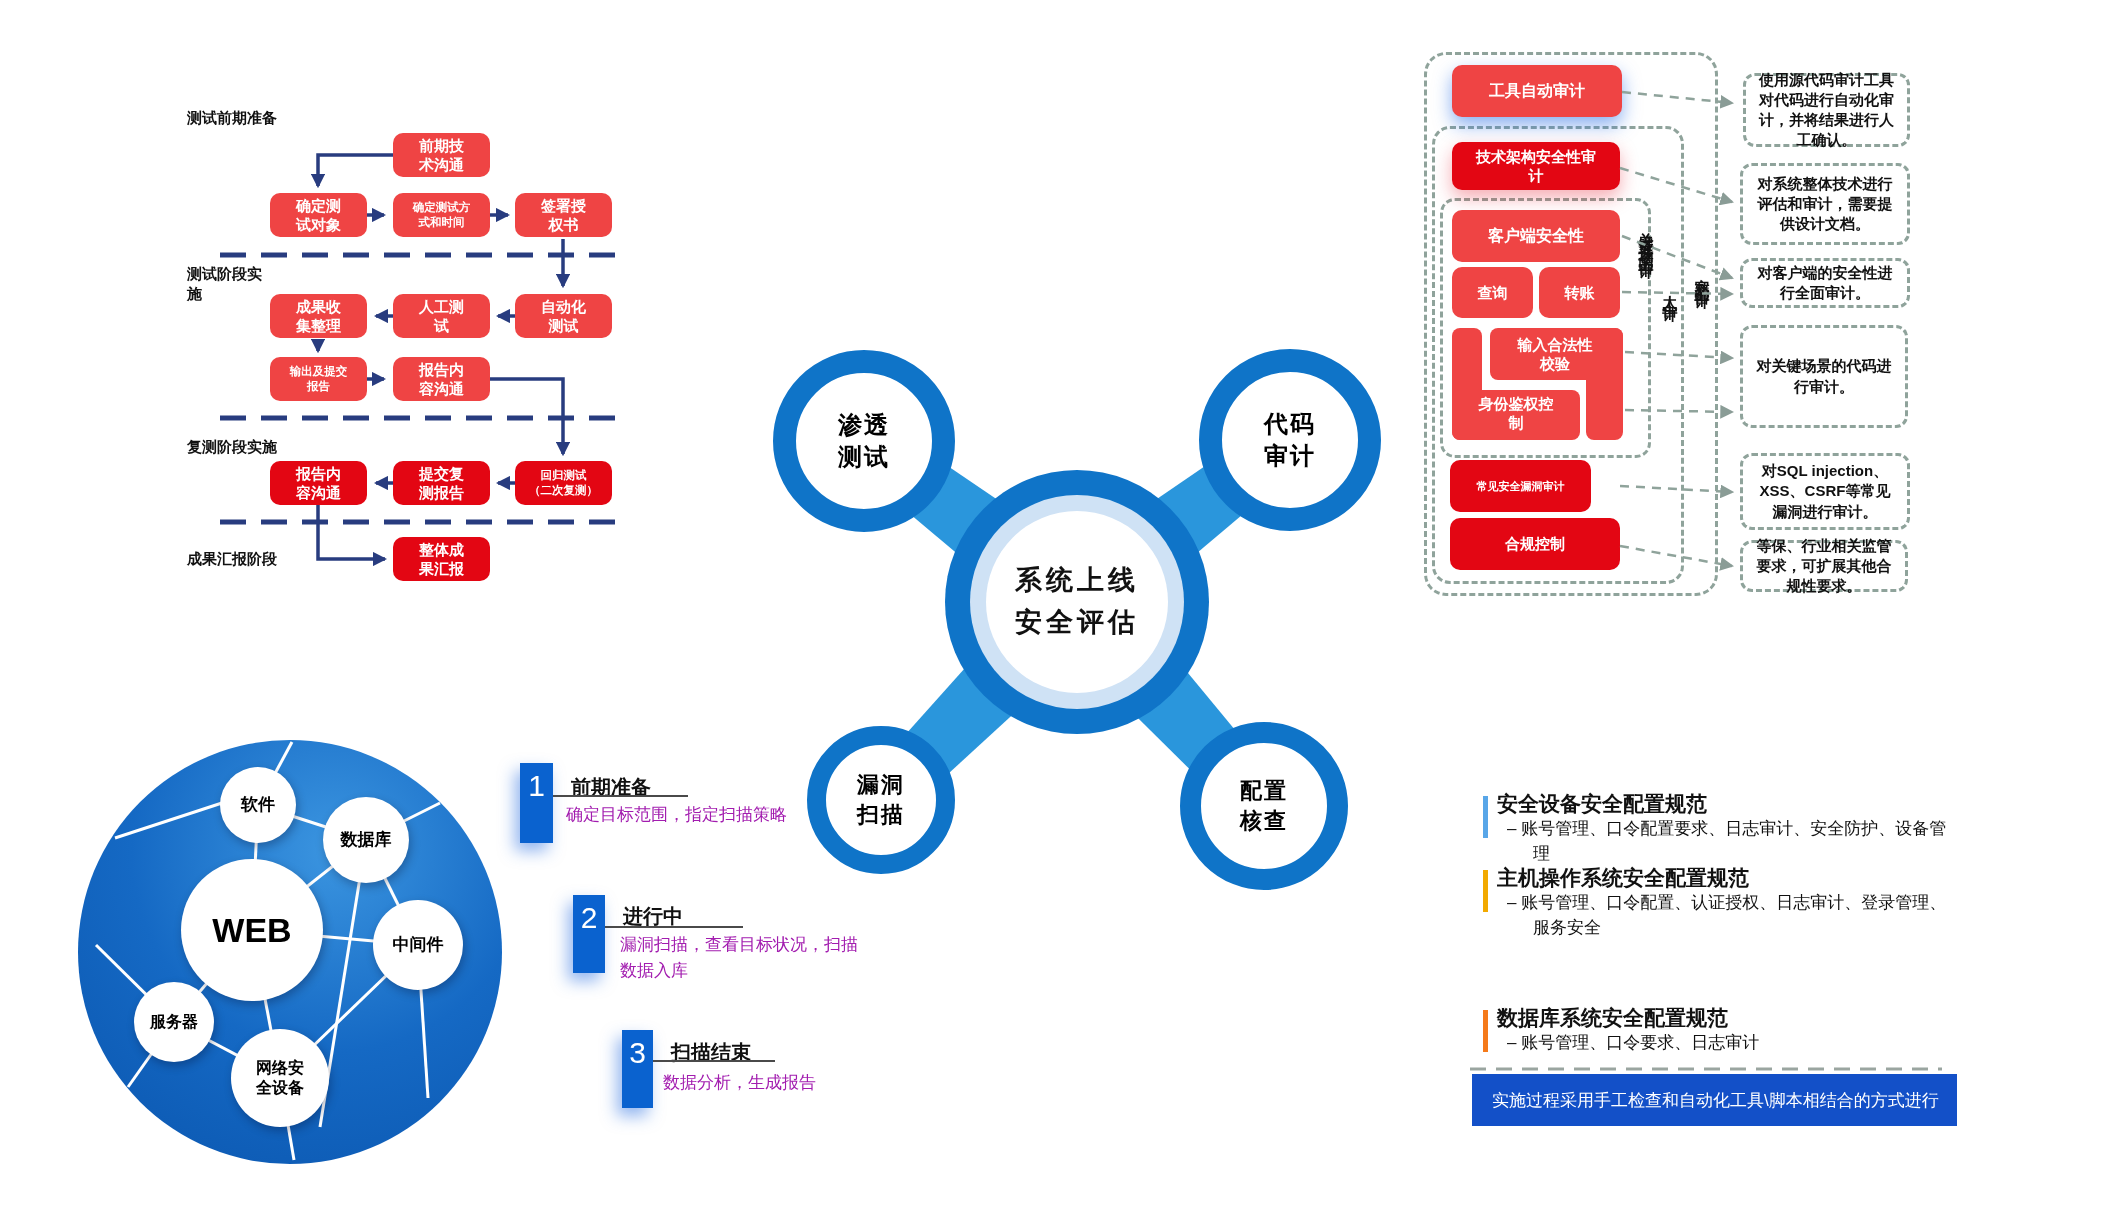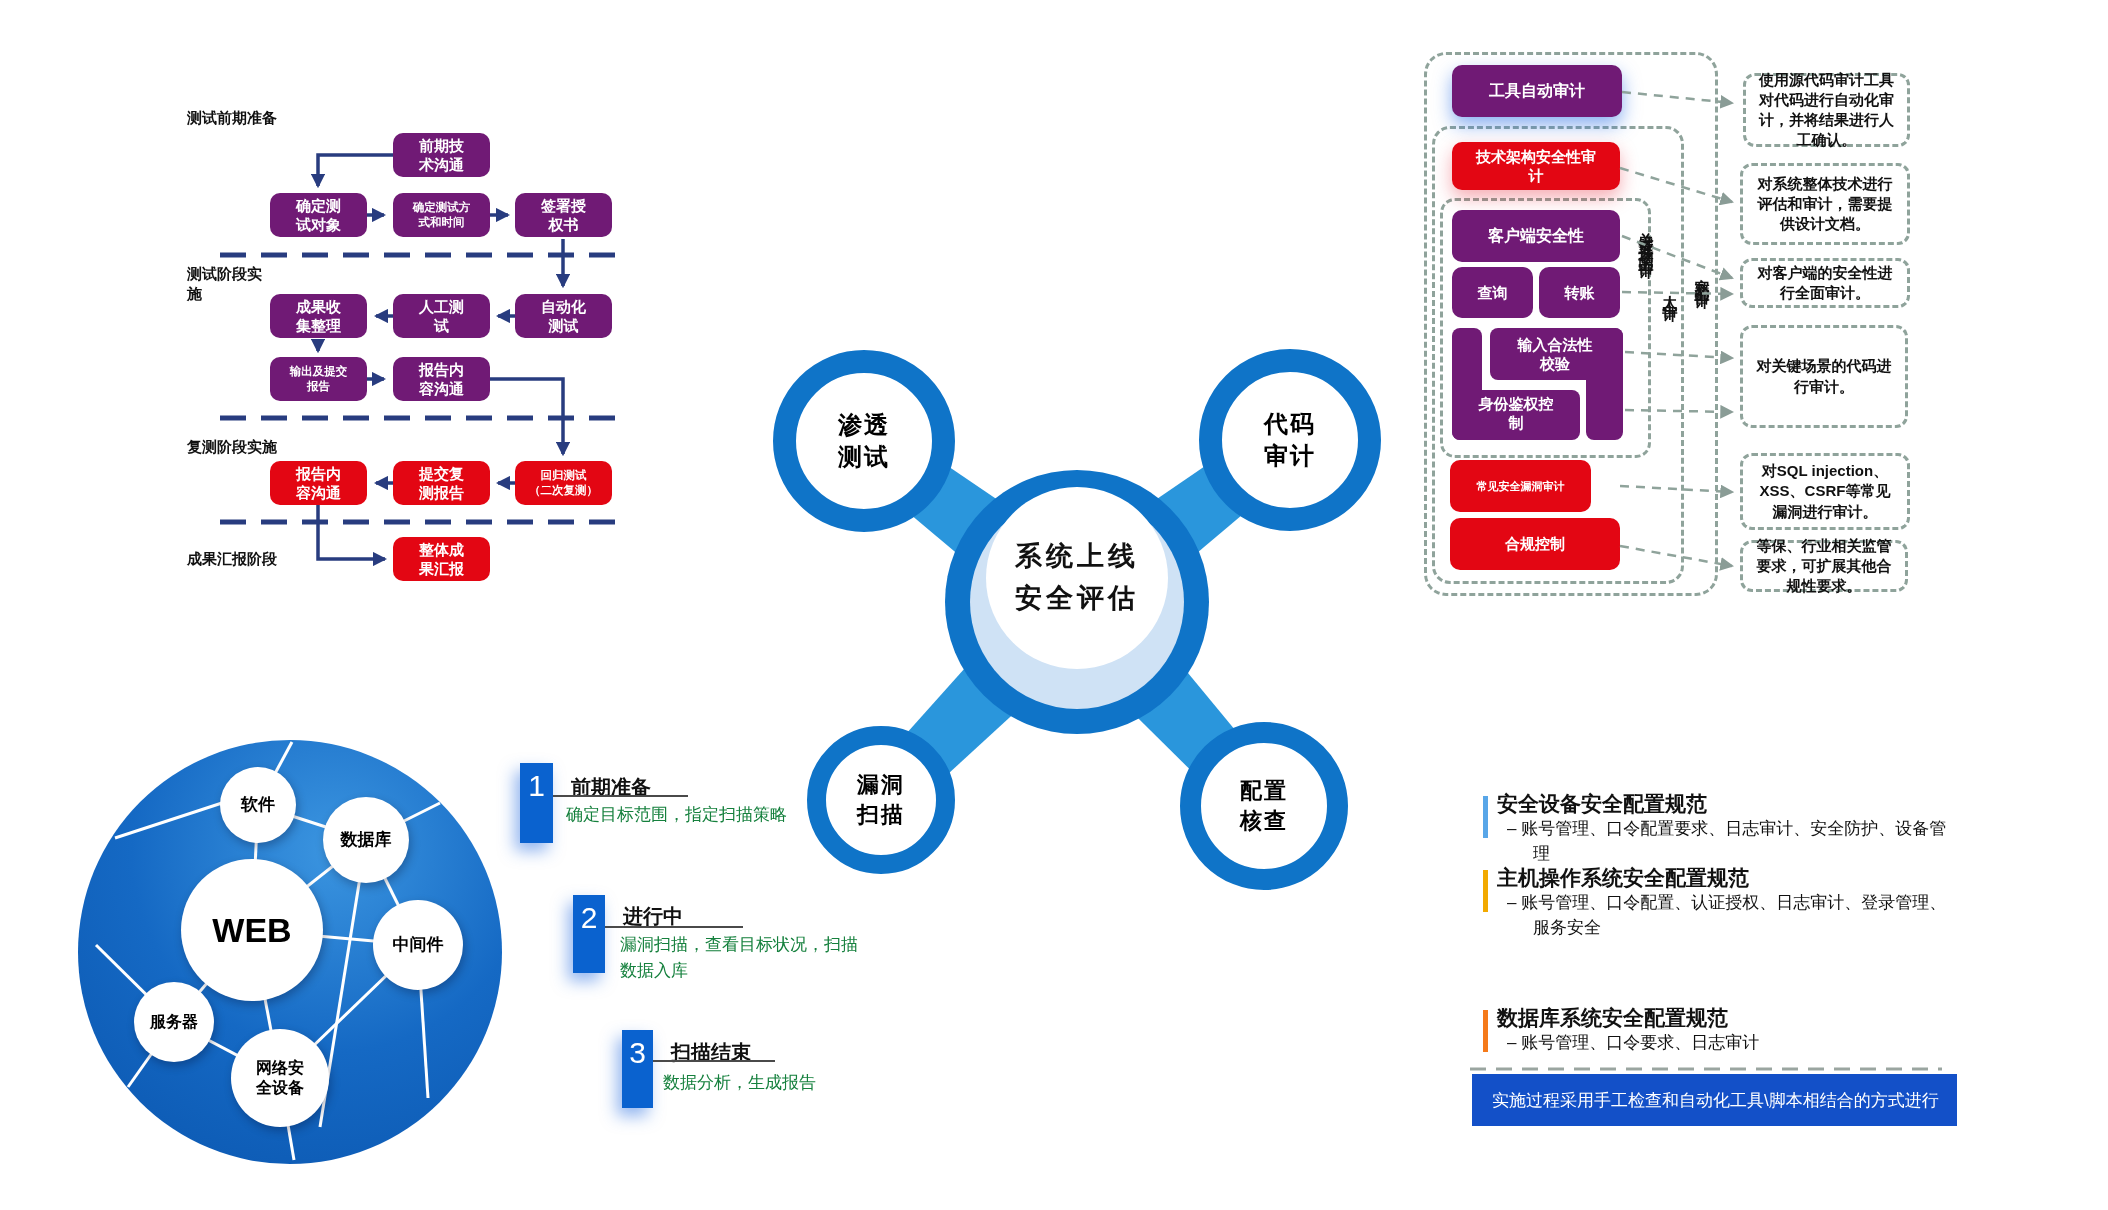--- a/index.html
+++ b/index.html
@@ -1,21 +1,21 @@
 <!DOCTYPE html>
 <html><head>
 <meta charset="utf-8">
 <style>
   html,body{margin:0;padding:0;background:#fff;}
   .canvas{position:relative;width:2108px;height:1210px;background:#fff;overflow:hidden;
           font-family:"Liberation Sans","DejaVu Sans",sans-serif;color:#111;}
   svg.lay{position:absolute;left:0;top:0;pointer-events:none;}
   .fbox{position:absolute;z-index:2;width:97px;height:44px;border-radius:10px;color:#fff;font-weight:bold;
         display:flex;align-items:center;justify-content:center;text-align:center;white-space:pre-line;line-height:1.28;}
-  .blue{background:#701a75;}
+  .blue{background:#ef4444;}
   .red{background:#e30613;}
   .glowb{box-shadow:0 8px 18px rgba(40,110,230,.55);}
   .glowr{box-shadow:0 8px 18px rgba(230,20,40,.35);}
   .slabel{position:absolute;z-index:2;font-weight:bold;font-size:15px;color:#111;line-height:1.35;white-space:pre-line;}
   .dashbox{position:absolute;z-index:2;border:3px dashed #8fa39b;border-radius:18px;}
   .note{position:absolute;z-index:2;border:3px dashed #8fa39b;border-radius:12px;box-sizing:border-box;
         display:flex;align-items:center;justify-content:center;text-align:center;
         font-weight:bold;font-size:15px;line-height:1.35;color:#111;padding:6px 10px;}
   .vlabel{position:absolute;z-index:2;writing-mode:vertical-rl;font-weight:bold;font-size:15px;letter-spacing:4px;color:#111;}
   .sat{position:absolute;z-index:2;border-radius:50%;background:#fff;box-sizing:border-box;
@@ -23,21 +23,21 @@
        font-weight:bold;color:#000;white-space:pre-line;letter-spacing:2px;}
   .hubring{position:absolute;z-index:2;border-radius:50%;}
   .node{position:absolute;z-index:2;border-radius:50%;background:#fff;display:flex;align-items:center;justify-content:center;
         text-align:center;font-weight:bold;color:#000;white-space:pre-line;line-height:1.25;
         box-shadow:2px 4px 10px rgba(0,0,30,.28);}
   .stepnum{position:absolute;z-index:2;background:#0a62cf;color:#fff;font-size:30px;
            display:flex;justify-content:center;align-items:flex-start;padding-top:6px;box-sizing:border-box;
            box-shadow:-5px 8px 16px rgba(40,110,225,.5);}
   .stitle{position:absolute;z-index:2;font-weight:bold;font-size:20px;color:#111;}
   .uline{position:absolute;z-index:2;height:2px;background:#4a4a4a;}
-  .sdesc{position:absolute;z-index:2;font-size:17px;color:#15803d;white-space:pre-line;line-height:1.5;}
+  .sdesc{position:absolute;z-index:2;font-size:17px;color:#a21caf;white-space:pre-line;line-height:1.5;}
   .spec{position:absolute;z-index:2;left:1483px;width:460px;}
   .spec-bar{position:absolute;left:0;top:5px;width:5px;height:42px;}
   .spec-title{margin-left:14px;font-size:21px;font-weight:bold;line-height:1.25;color:#111;}
   .spec-desc{margin-left:14px;width:424px;padding-left:36px;text-indent:-26px;font-size:17px;line-height:1.45;color:#111;}
   .banner{position:absolute;z-index:2;left:1472px;top:1074px;width:485px;height:52px;background:#1350c8;
           display:flex;align-items:center;padding-left:20px;box-sizing:border-box;
           color:#fff;font-weight:normal;font-size:17px;}
 </style>
 </head>
 <body>
@@ -108,21 +108,21 @@
 容沟通</div>
   <div class="fbox red" style="left:393px;top:461px;font-size:15px">提交复
 测报告</div>
   <div class="fbox red" style="left:515px;top:461px;font-size:11.5px">回归测试
 （二次复测）</div>
   <div class="fbox red" style="left:393px;top:537px;font-size:15px">整体成
 果汇报</div>
 
   <div class="hubring" style="left:945px;top:470px;width:264px;height:264px;background:#0f74c8"></div>
   <div class="hubring" style="left:970px;top:495px;width:214px;height:214px;background:#cfe2f5"></div>
-  <div class="hubring" style="left:986px;top:487px;width:182px;height:182px;background:#fff;display:flex;align-items:center;justify-content:center;text-align:center;font-weight:bold;font-size:27px;letter-spacing:4px;line-height:1.55;white-space:pre-line;color:#111">系统上线
+  <div class="hubring" style="left:986px;top:511px;width:182px;height:182px;background:#fff;display:flex;align-items:center;justify-content:center;text-align:center;font-weight:bold;font-size:27px;letter-spacing:4px;line-height:1.55;white-space:pre-line;color:#111">系统上线
 安全评估</div>
 
   <div class="sat" style="left:773px;top:350px;width:182px;height:182px;border:23px solid #0f74c8;font-size:24px">渗透
 测试</div>
   <div class="sat" style="left:1199px;top:349px;width:182px;height:182px;border:23px solid #0f74c8;font-size:24px">代码
 审计</div>
   <div class="sat" style="left:807px;top:726px;width:148px;height:148px;border:19px solid #0f74c8;font-size:22px">漏洞
 扫描</div>
   <div class="sat" style="left:1180px;top:722px;width:168px;height:168px;border:21px solid #0f74c8;font-size:22px">配置
 核查</div>

